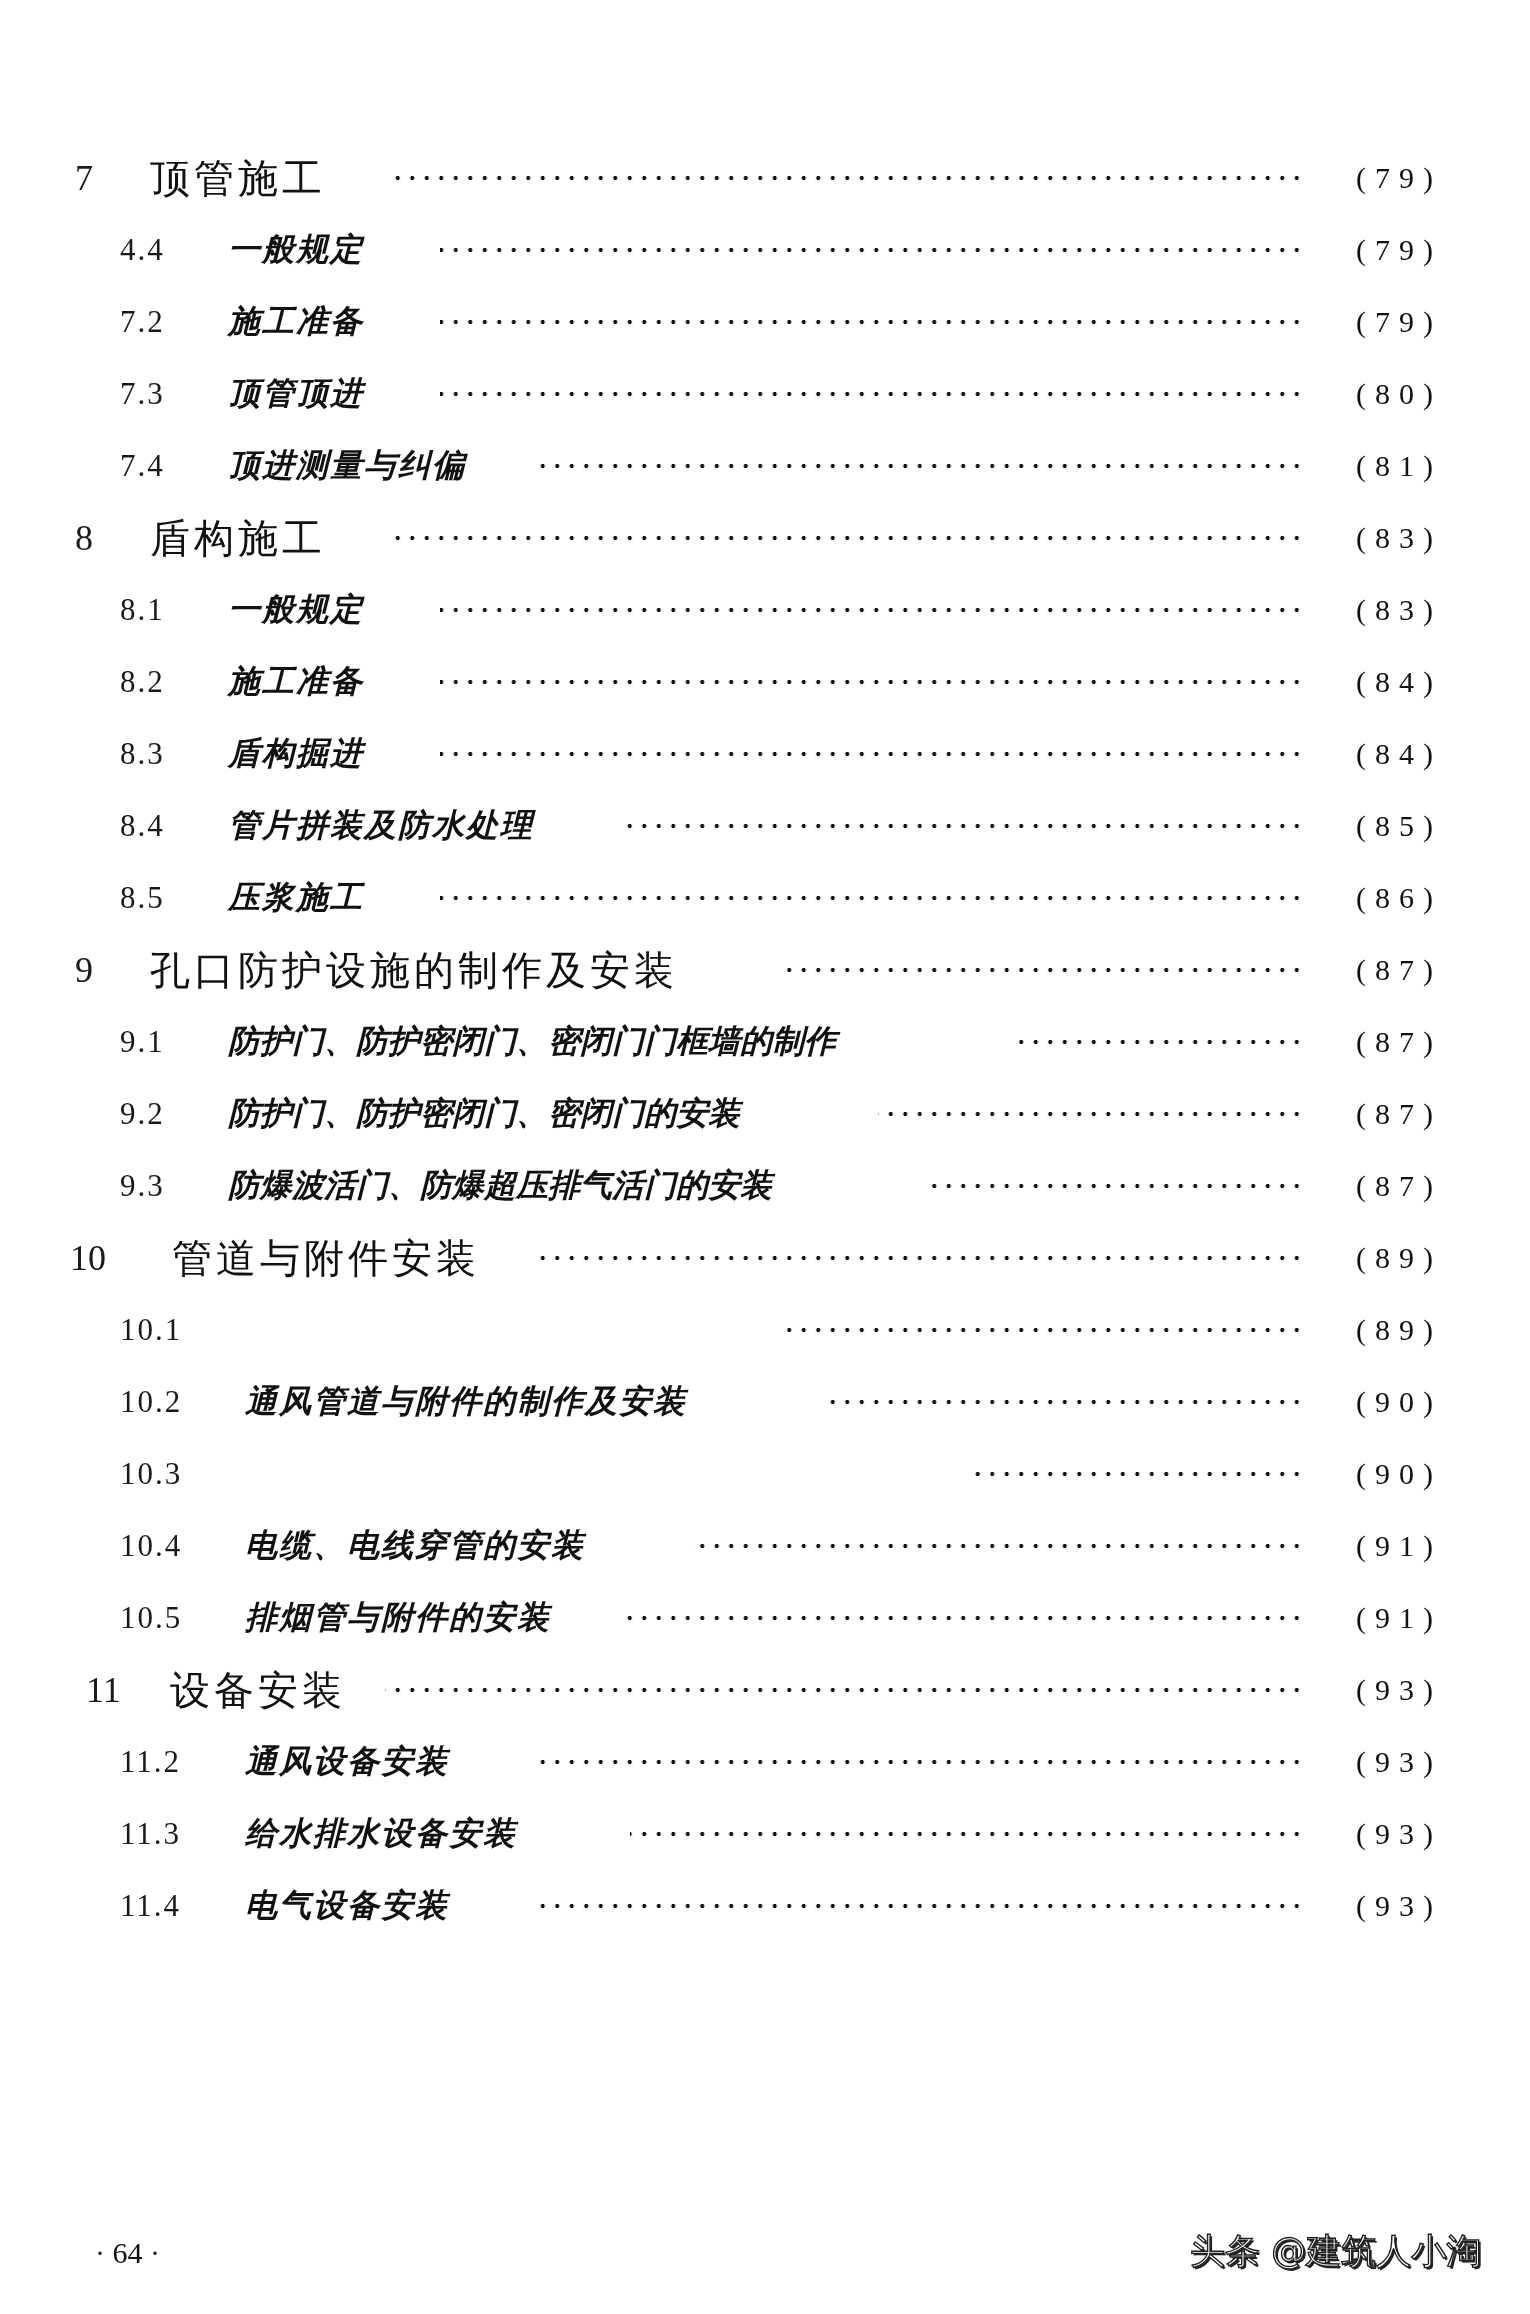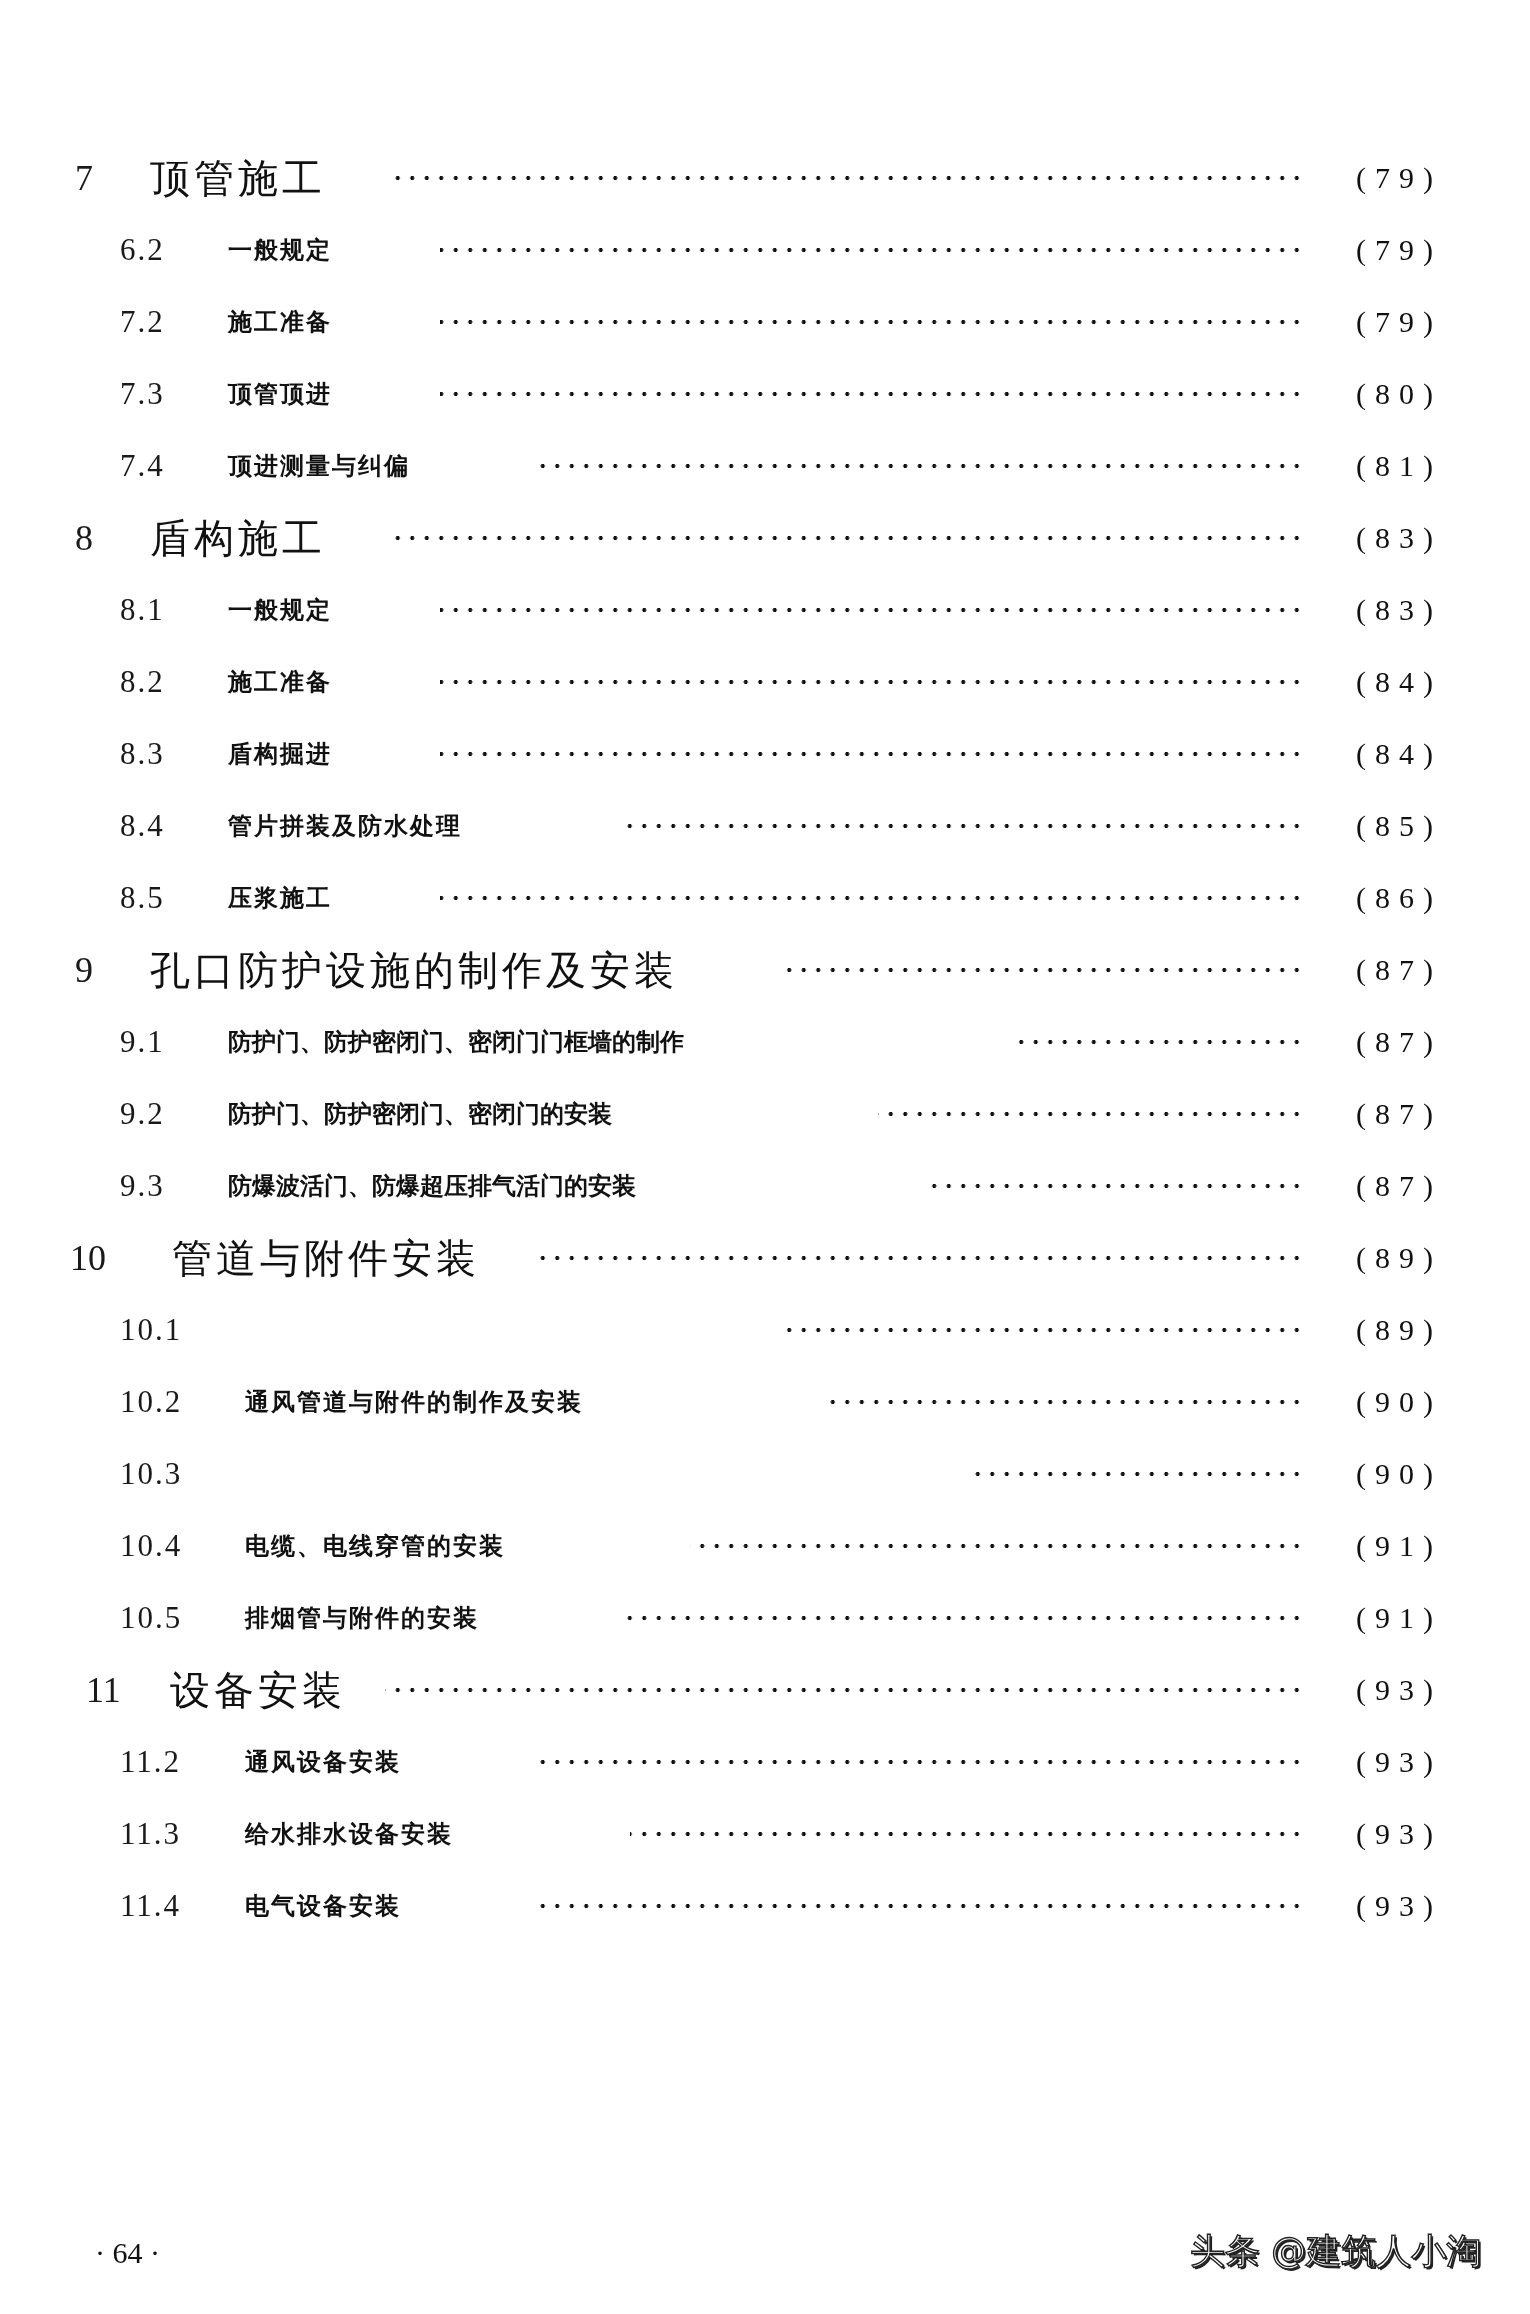--- a/index.html
+++ b/index.html
@@ -10,39 +10,39 @@
   .num { position:absolute; font-family:"Liberation Serif","DejaVu Serif",serif; color:#1a1a1a; }
   .title { position:absolute; white-space:nowrap; font-weight:bold; letter-spacing:2px;text-align:center; }
   .dots { position:absolute; height:4px; right:226px;
           background-image: radial-gradient(circle, #111 1.8px, transparent 2.2px);
           background-size:14.5px 6px; background-repeat:repeat-x; background-position:right center; }
   .page { position:absolute; right:88px; font-family:"Liberation Serif","DejaVu Serif",serif;
           letter-spacing:9px; font-size:30px; color:#111; }
   .ch .num { left:75px; font-size:36px; }
   .ch .title { font-size:40px; font-weight:normal; letter-spacing:4px; }
   .sec .num { left:120px; font-size:31px; letter-spacing:2px; }
-  .sec .title { font-size:24px; }
+  .sec .title { font-size:32px;font-style:italic; }
   .footer-page { position:absolute; left:95px; top:2236px; font-family:"Liberation Serif",serif; font-size:30px;text-align:right; }
   .watermark { position:absolute; left:1190px; top:2228px; font-family:"DejaVu Sans",sans-serif;
                font-size:35px; color:#fff; -webkit-text-stroke:1.4px #222;
                text-shadow: 2px 2px 0 #222; letter-spacing:0px; }
 </style>
 </head>
 <body>
 
 <div class="toc">
 
   <div class="row ch" style="top:148px">
     <span class="num">7</span>
     <span class="title" style="left:150px">顶管施工</span>
     <span class="dots" style="left:390px"></span>
     <span class="page">(79)</span>
   </div>
   <div class="row sec" style="top:220px">
-    <span class="num">6.2</span>
+    <span class="num">4.4</span>
     <span class="title" style="left:228px">一般规定</span>
     <span class="dots" style="left:440px"></span>
     <span class="page">(79)</span>
   </div>
   <div class="row sec" style="top:292px">
     <span class="num">7.2</span>
     <span class="title" style="left:228px">施工准备</span>
     <span class="dots" style="left:440px"></span>
     <span class="page">(79)</span>
   </div>

